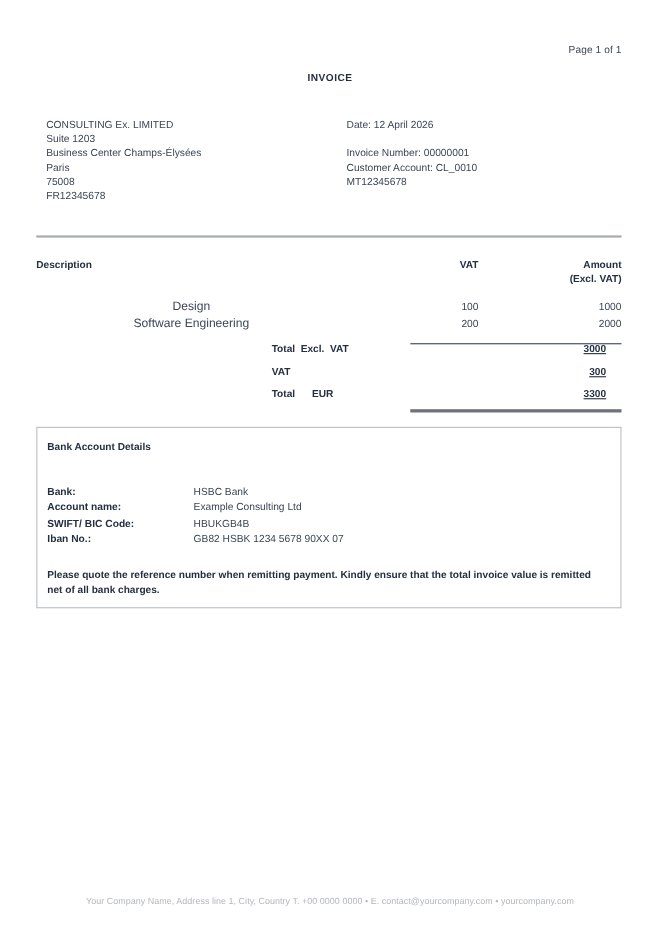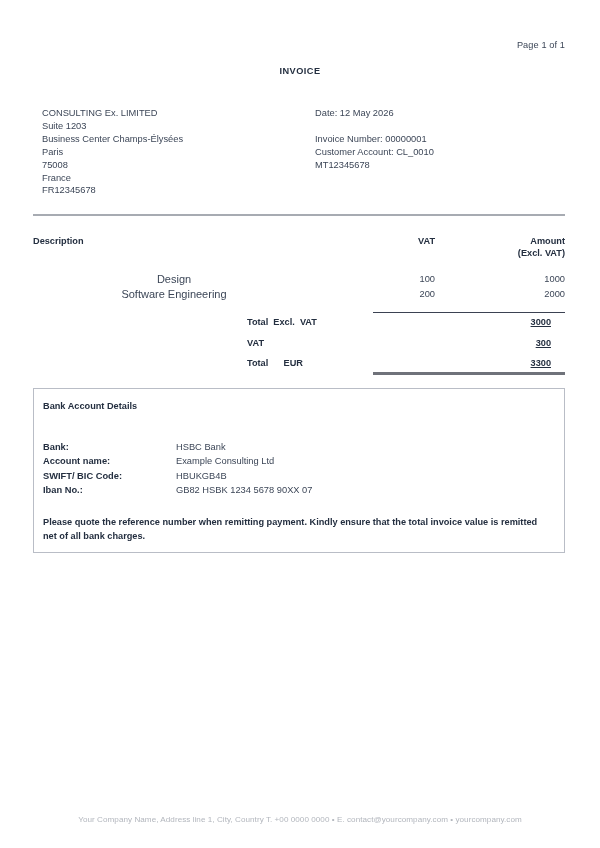--- a/index.html
+++ b/index.html
@@ -168,21 +168,21 @@
     left: 126px;
     top: 60px;
     width: 192px;
     height: 2.6px;
     background: #6f727a;
   }
   .totals-row {
     position: relative;
     height: 20.5px;
     display: flex;
-    align-items: center;
+    align-items: flex-start;
   }
   .tot-label {
     font-size: 9.2px;
     font-weight: bold;
     color: #242f40;
     white-space: pre;
     flex: 0 0 auto;
   }
   .tot-value {
     position: absolute;
@@ -261,25 +261,24 @@
   <div class="page-counter">Page 1 of 1</div>
   <div class="doc-title">INVOICE</div>
 
   <div class="meta">
     <div class="meta-left">
       <div class="meta-line">CONSULTING Ex. LIMITED</div>
       <div class="meta-line">Suite 1203</div>
       <div class="meta-line">Business Center Champs-Élysées</div>
       <div class="meta-line">Paris</div>
       <div class="meta-line">75008</div>
-      <div class="meta-line">France</div>
       <div class="meta-line">FR12345678</div>
     </div>
     <div class="meta-right">
-      <div class="meta-line">Date: 12 May 2026</div>
+      <div class="meta-line">Date: 12 April 2026</div>
       <div class="meta-gap"></div>
       <div class="meta-line">Invoice Number: 00000001</div>
       <div class="meta-line">Customer Account: CL_0010</div>
       <div class="meta-line">MT12345678</div>
     </div>
   </div>
 
   <div class="rule-top"></div>
 
   <div class="items">

